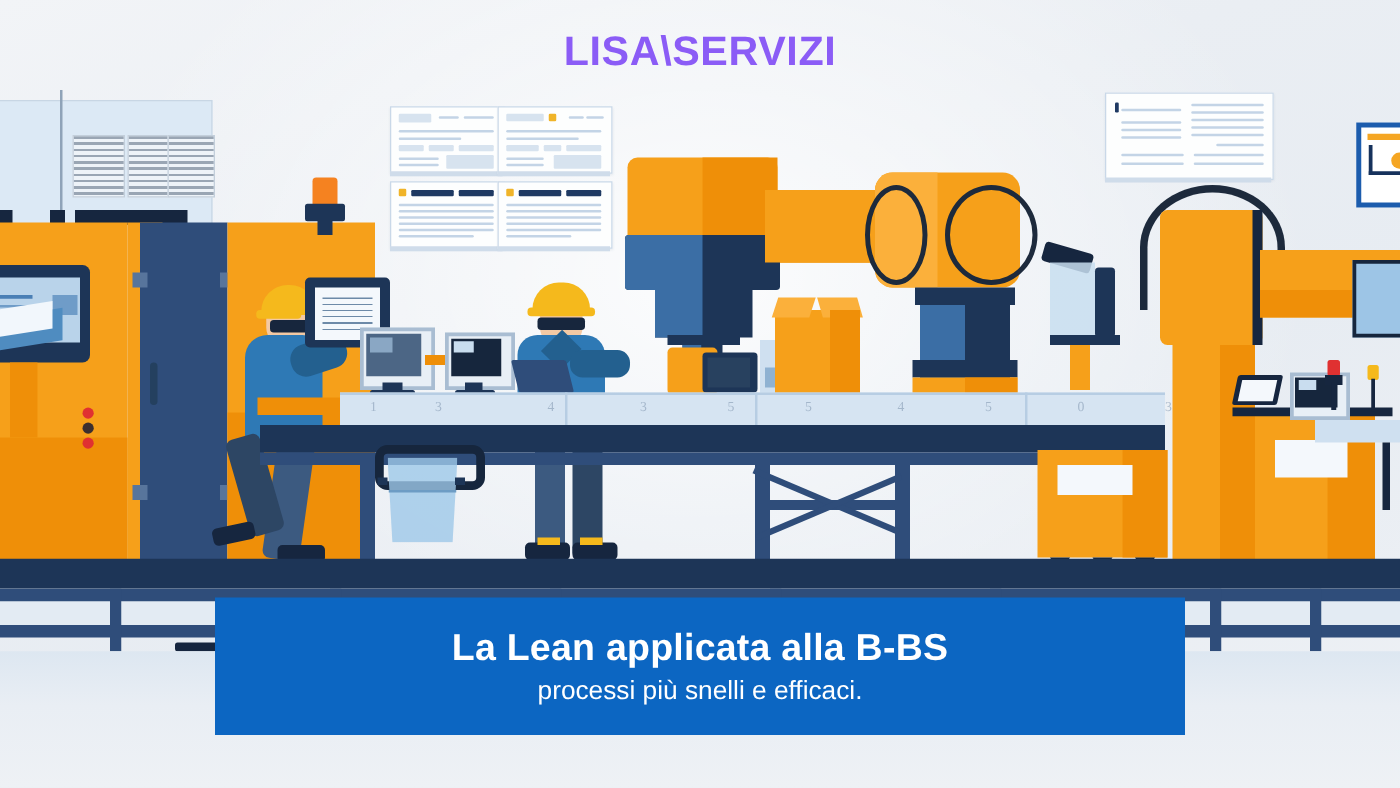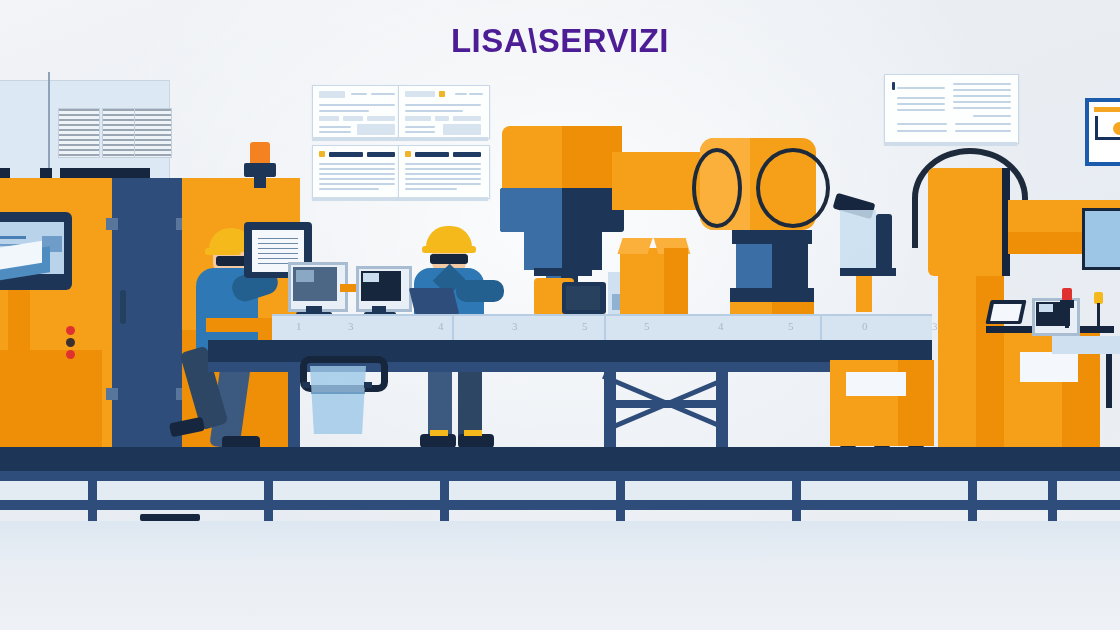--- a/index.html
+++ b/index.html
@@ -12,21 +12,21 @@
   #stage{position:relative;width:1120px;height:630px;overflow:hidden;}
 
   
   .bg{position:absolute;inset:0;
       background:linear-gradient(160deg,#f2f4f7 0%,#eaeef3 35%,#e7ecf2 60%,#eef1f5 100%);}
   .bg-vign{position:absolute;inset:0;
       background:radial-gradient(ellipse at 50% 35%,rgba(255,255,255,.85) 0%,rgba(255,255,255,0) 62%);}
 
   
   .logo{position:absolute;left:0;top:22px;width:1120px;text-align:center;
-        font-size:33px;font-weight:bold;letter-spacing:.5px;color:#4c1d95;}
+        font-size:33px;font-weight:bold;letter-spacing:.5px;color:#8b5cf6;}
 
   
   .poster{position:absolute;background:#fdfefe;border:1px solid #c9d8e8;
           box-shadow:0 1px 2px rgba(60,90,130,.10);}
   .poster .ln{position:absolute;background:#c3d4e6;height:2px;border-radius:1px;}
   .poster .blk{position:absolute;background:#d7e3ef;border-radius:1px;}
   .poster .hdr{position:absolute;background:#1f3a63;height:5px;border-radius:1px;}
   .poster .dot{position:absolute;width:6px;height:6px;background:#f0b429;border-radius:1px;}
   .poster-shadow{position:absolute;background:#cfdcea;height:4px;}
 
@@ -373,14 +373,18 @@
   <div class="sh nvM" style="left:264px;top:471px;width:9px;height:50px;"></div>
   <div class="sh nvM" style="left:440px;top:471px;width:9px;height:50px;"></div>
   <div class="sh nvM" style="left:616px;top:471px;width:9px;height:50px;"></div>
   <div class="sh nvM" style="left:792px;top:471px;width:9px;height:50px;"></div>
   <div class="sh nvM" style="left:968px;top:471px;width:9px;height:50px;"></div>
   <div class="sh nvM" style="left:1048px;top:471px;width:9px;height:50px;"></div>
   <div class="sh nvD" style="left:140px;top:514px;width:60px;height:7px;border-radius:2px;"></div>
   <div class="sh" style="left:0px;top:521px;width:1120px;height:109px;
        background:linear-gradient(180deg,#dde7f1 0%,#e9eef4 40%,#eef1f5 100%);"></div>
 
+  <div class="banner">
+    <div class="banner-title">La Lean applicata alla B-BS</div>
+    <div class="banner-sub">processi più snelli e efficaci.</div>
+  </div>
 
 </div>
 
 </body></html>

